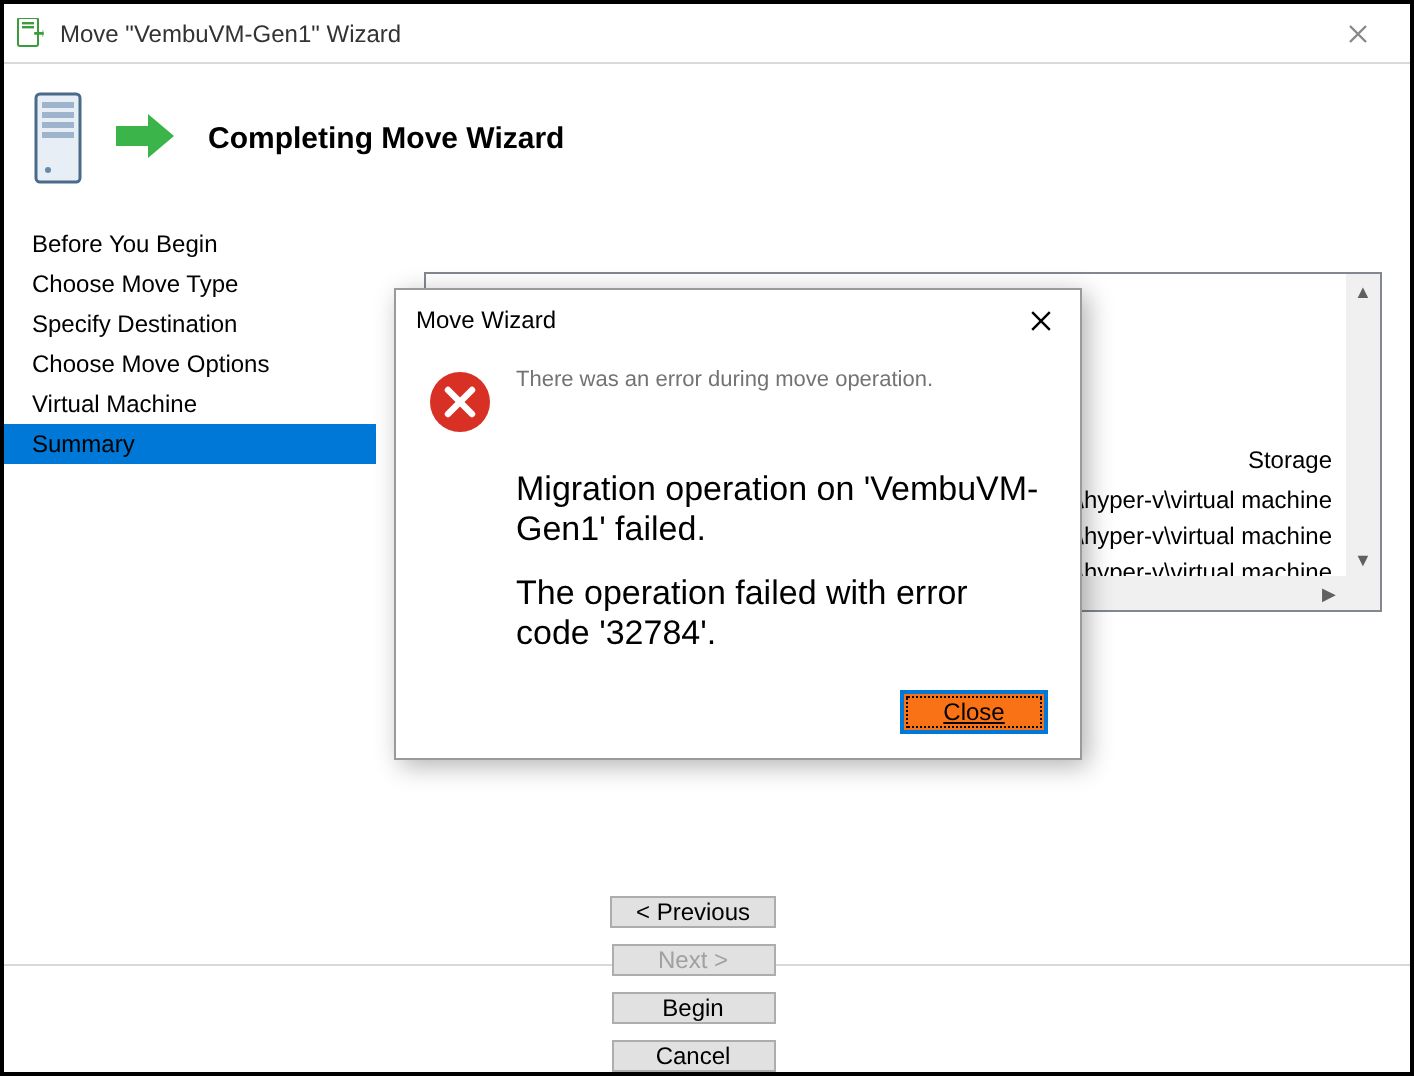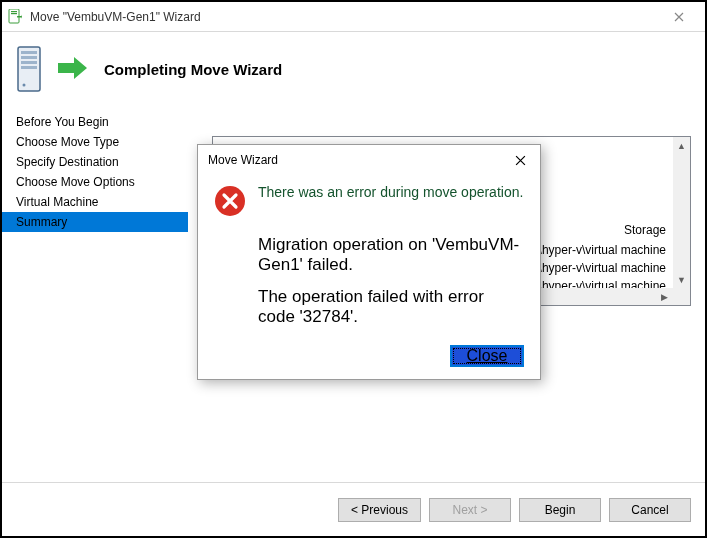--- a/index.html
+++ b/index.html
@@ -120,20 +120,21 @@
   .footer {
     position: absolute;
     left: 0; right: 0; bottom: 0;
     height: 54px;
     border-top: 1px solid #d9d9d9;
     display: flex;
     align-items: center;
     justify-content: flex-end;
     padding-right: 14px;
     gap: 8px;
+    flex-direction: column;
   }
   .btn {
     min-width: 82px;
     height: 24px;
     border: 1px solid #adadad;
     background: #e1e1e1;
     font-size: 12px;
     display: inline-flex;
     align-items: center;
     justify-content: center;
@@ -171,40 +172,40 @@
     align-items: flex-start;
     gap: 12px;
     margin-bottom: 18px;
   }
   .err-icon {
     width: 32px; height: 32px;
     flex-shrink: 0;
     margin-top: 2px;
   }
   .err-heading {
-    color: #14532d;
-    font-size: 14px;
+    color: #737373;
+    font-size: 11px;
     line-height: 1.3;
   }
   .err-msg {
     margin-left: 44px;
     font-size: 17px;
     margin-bottom: 12px;
   }
   .dialog-footer {
     display: flex;
     justify-content: flex-end;
     padding-top: 6px;
   }
   .btn-close {
     min-width: 74px;
     height: 22px;
     border: 2px solid #0078d7;
-    background: #1d4ed8;
-    font-size: 16px;
+    background: #f97316;
+    font-size: 12px;
     display: inline-flex;
     align-items: center;
     justify-content: center;
     text-decoration: underline;
     text-underline-offset: 1px;
     outline: 1px dotted #000;
     outline-offset: -4px;
   }
 </style>
 </head>

